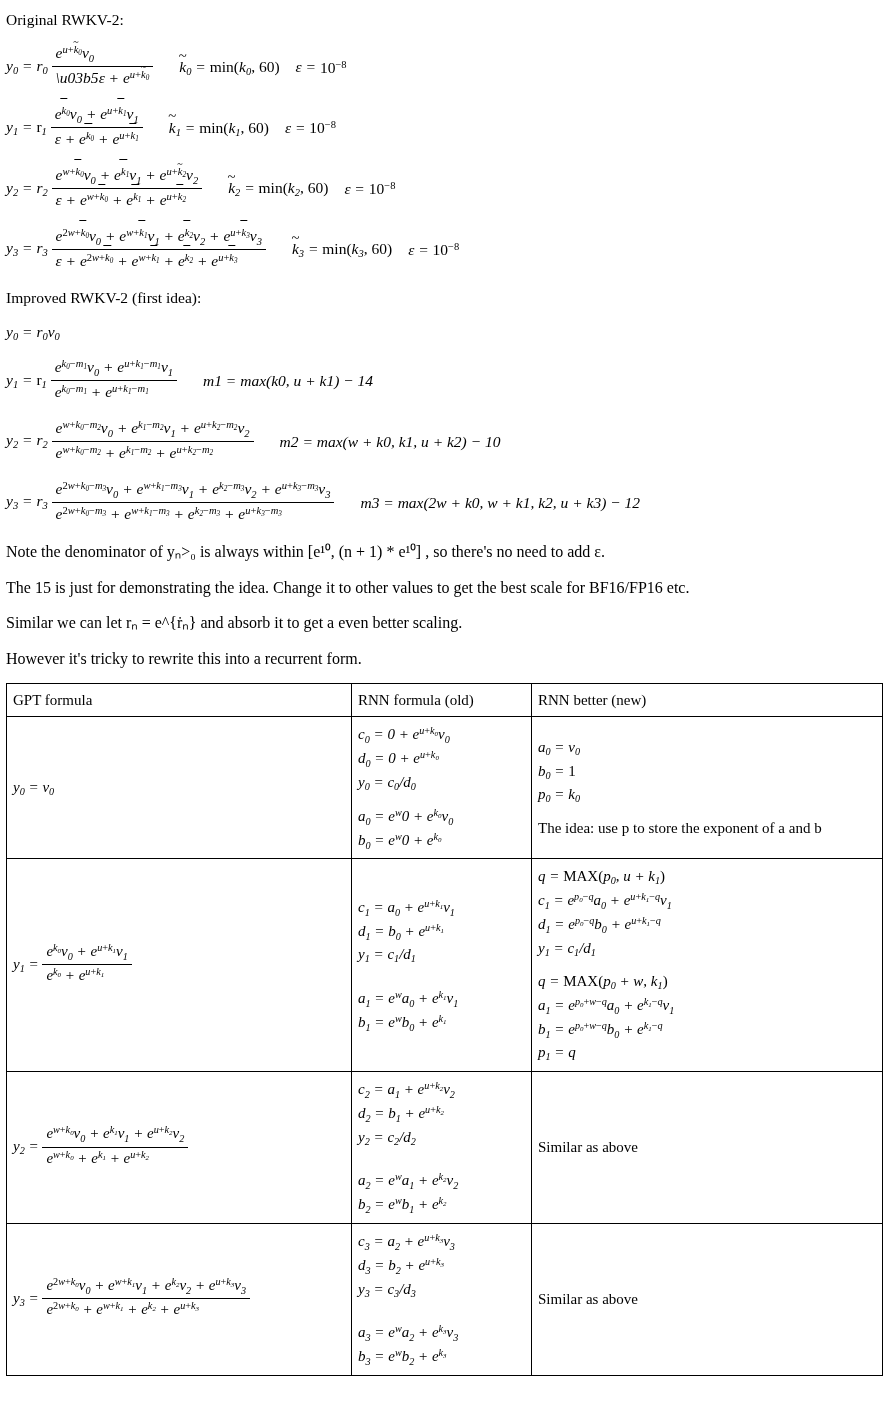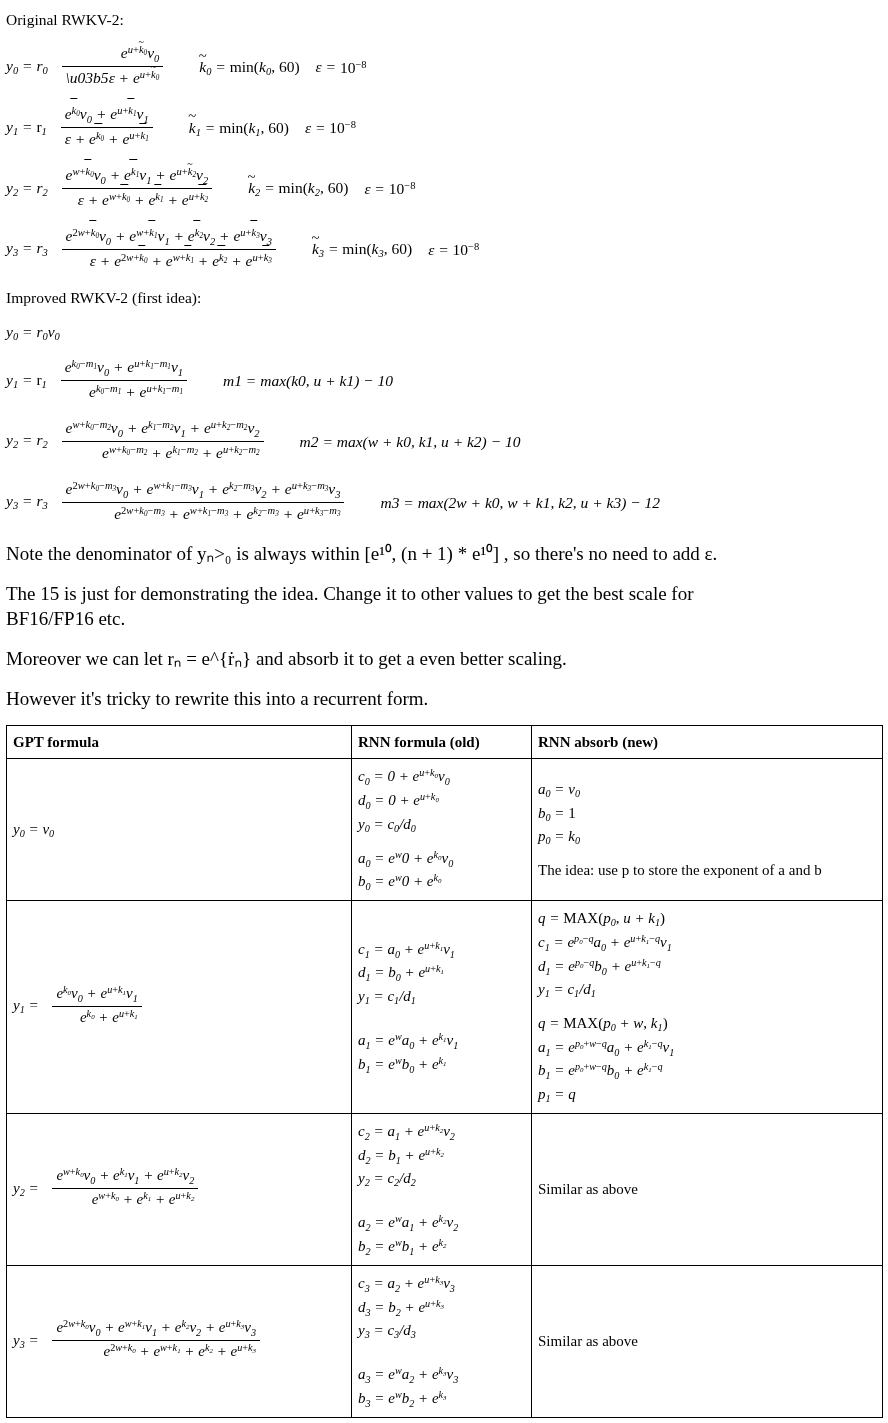--- a/index.html
+++ b/index.html
@@ -37,22 +37,22 @@
   .math {
     font-family: "Liberation Serif", serif;
     font-style: italic;
     white-space: nowrap;
   }
   .math .up { font-style: normal; }
   .frac {
     display: inline-flex;
     flex-direction: column;
     vertical-align: middle;
-    text-align: right;
-    margin: 0 10px;
+    text-align: left;
+    margin: 0 0;
     position: relative;
     top: -0.1em;
   }
   .frac > .num {
     padding: 0 4px 1px 4px;
     border-bottom: 1px solid #000;
     line-height: 1.25;
   }
   .frac > .den {
     padding: 1px 4px 0 4px;
@@ -103,31 +103,31 @@
     table-layout: fixed;
   }
   table.formula-table td, table.formula-table th {
     border: 1px solid #000;
     vertical-align: middle;
     padding: 6px 6px;
     font-size: 15px;
     text-align: left;
   }
   table.formula-table th {
-    font-weight: bold;
+    font-weight: normal;
     vertical-align: middle;
     height: 26px;
     padding: 3px 6px;
   }
   col.c1 { width: 345px; }
   col.c2 { width: 180px; }
   col.c3 { width: 351px; }
   .cell-lines { line-height: 1.5; }
   .cell-lines .blank { height: 10px; }
-  .note { font-size: 19px; }
+  .note { font-size: 16px; }
 </style>
 </head>
 <body>
 
 <div class="page">
 
   <p class="para">Original RWKV-2:</p>
 
   <div class="eq-block">
     <span class="math">
@@ -211,21 +211,21 @@
 
   <div class="eq-block">
     <span class="math">
       <i>y</i><sub>1</sub> = <span class="up">r</span><sub>1</sub>
       <span class="frac">
         <span class="num"><i>e</i><sup class="up"><i>k</i><sub>0</sub>−<i>m</i><sub>1</sub></sup><i>v</i><sub>0</sub> + <i>e</i><sup class="up"><i>u</i>+<i>k</i><sub>1</sub>−<i>m</i><sub>1</sub></sup><i>v</i><sub>1</sub></span>
         <span class="den"><i>e</i><sup class="up"><i>k</i><sub>0</sub>−<i>m</i><sub>1</sub></sup> + <i>e</i><sup class="up"><i>u</i>+<i>k</i><sub>1</sub>−<i>m</i><sub>1</sub></sup></span>
       </span>
     </span>
     <span class="eq-gap"></span>
-    <span class="math">m1 = max(k0, u + k1) − 10</span>
+    <span class="math">m1 = max(k0, u + k1) − 14</span>
   </div>
 
   <div class="eq-block">
     <span class="math">
       <i>y</i><sub>2</sub> = <i>r</i><sub>2</sub>
       <span class="frac">
         <span class="num"><i>e</i><sup class="up"><i>w</i>+<i>k</i><sub>0</sub>−<i>m</i><sub>2</sub></sup><i>v</i><sub>0</sub> + <i>e</i><sup class="up"><i>k</i><sub>1</sub>−<i>m</i><sub>2</sub></sup><i>v</i><sub>1</sub> + <i>e</i><sup class="up"><i>u</i>+<i>k</i><sub>2</sub>−<i>m</i><sub>2</sub></sup><i>v</i><sub>2</sub></span>
         <span class="den"><i>e</i><sup class="up"><i>w</i>+<i>k</i><sub>0</sub>−<i>m</i><sub>2</sub></sup> + <i>e</i><sup class="up"><i>k</i><sub>1</sub>−<i>m</i><sub>2</sub></sup> + <i>e</i><sup class="up"><i>u</i>+<i>k</i><sub>2</sub>−<i>m</i><sub>2</sub></sup></span>
       </span>
     </span>
@@ -240,34 +240,34 @@
         <span class="num"><i>e</i><sup class="up">2<i>w</i>+<i>k</i><sub>0</sub>−<i>m</i><sub>3</sub></sup><i>v</i><sub>0</sub> + <i>e</i><sup class="up"><i>w</i>+<i>k</i><sub>1</sub>−<i>m</i><sub>3</sub></sup><i>v</i><sub>1</sub> + <i>e</i><sup class="up"><i>k</i><sub>2</sub>−<i>m</i><sub>3</sub></sup><i>v</i><sub>2</sub> + <i>e</i><sup class="up"><i>u</i>+<i>k</i><sub>3</sub>−<i>m</i><sub>3</sub></sup><i>v</i><sub>3</sub></span>
         <span class="den"><i>e</i><sup class="up">2<i>w</i>+<i>k</i><sub>0</sub>−<i>m</i><sub>3</sub></sup> + <i>e</i><sup class="up"><i>w</i>+<i>k</i><sub>1</sub>−<i>m</i><sub>3</sub></sup> + <i>e</i><sup class="up"><i>k</i><sub>2</sub>−<i>m</i><sub>3</sub></sup> + <i>e</i><sup class="up"><i>u</i>+<i>k</i><sub>3</sub>−<i>m</i><sub>3</sub></sup></span>
       </span>
     </span>
     <span class="eq-gap"></span>
     <span class="math">m3 = max(2w + k0, w + k1, k2, u + k3) − 12</span>
   </div>
 
   <p class="para note">Note the denominator of yₙ&gt;₀ is always within [e¹⁰, (n + 1) * e¹⁰] , so there's no need to add ε.</p>
   <p class="para note">The 15 is just for demonstrating the idea. Change it to other values to get the best scale for BF16/FP16 etc.</p>
-  <p class="para note">Moreover we can let rₙ = e^{ṙₙ} and absorb it to get a even better scaling.</p>
+  <p class="para note">Similar we can let rₙ = e^{ṙₙ} and absorb it to get a even better scaling.</p>
   <p class="para note">However it's tricky to rewrite this into a recurrent form.</p>
 
   <table class="formula-table">
     <colgroup>
       <col class="c1">
         <col class="c2">
         <col class="c3">
     </colgroup>
     <thead>
       <tr>
         <th>GPT formula</th>
         <th>RNN formula (old)</th>
-        <th>RNN absorb (new)</th>
+        <th>RNN better (new)</th>
       </tr>
     </thead>
     <tbody>
 
       <tr>
         <td>
           <span class="math"><i>y</i><sub>0</sub> = <i>v</i><sub>0</sub></span>
         </td>
         <td>
           <div class="cell-lines math">

